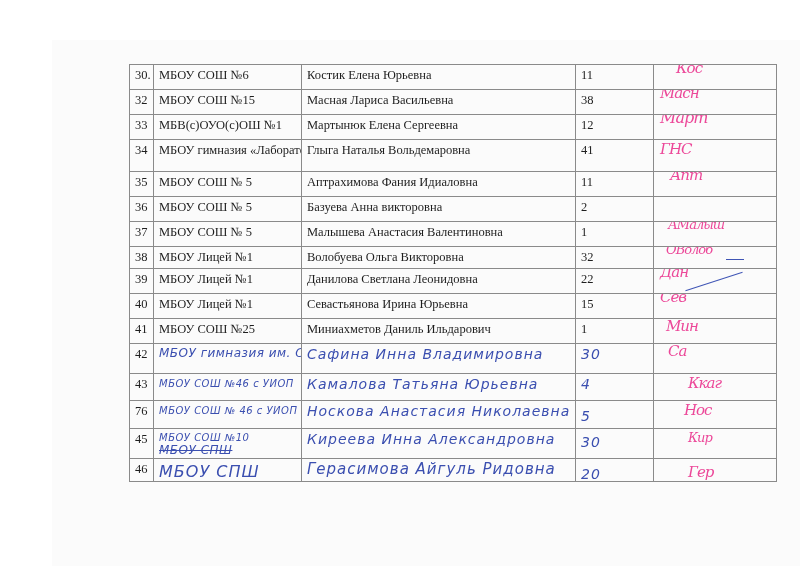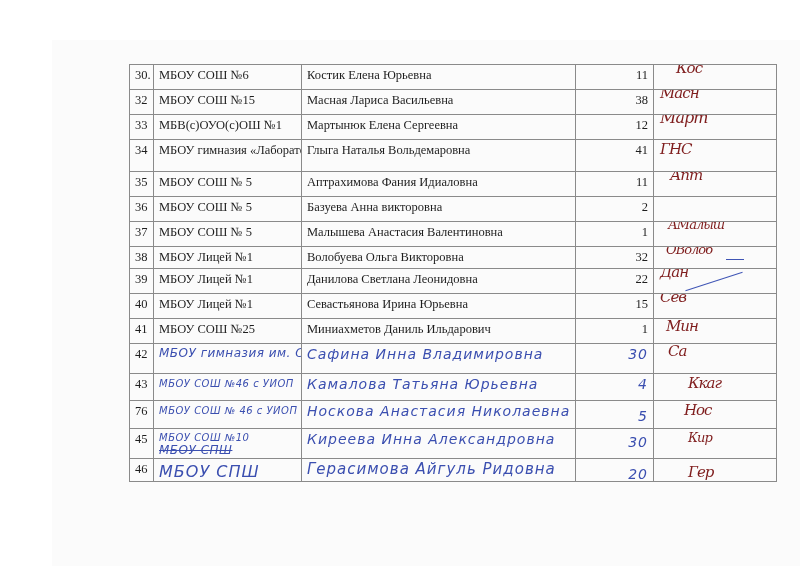--- a/index.html
+++ b/index.html
@@ -26,36 +26,36 @@
     border: 1px solid #8a8a8a;
     padding: 3px 5px 0 5px;
     vertical-align: top;
     line-height: 14px;
     overflow: hidden;
     white-space: nowrap;
   }
   td.c-num { width: 13px; padding-left: 4px; padding-right: 4px; }
   td.c-org { width: 137px; }
   td.c-name { width: 263px; }
-  td.c-count { width: 67px; text-align: right; }
+  td.c-count { width: 67px; text-align: left; }
   td.c-sign { width: 112px; position: relative; }
   td.wrap { white-space: normal; }
   .hand {
     font-family: "DejaVu Sans", sans-serif;
     font-style: italic;
     color: #3b4fb0;
     font-size: 12px;
     letter-spacing: 0.5px;
   }
   .hand-big { font-size: 14px; letter-spacing: 1px; }
   .strike { text-decoration: line-through; }
   .sig {
     position: absolute; left: 6px; top: -4px;
     font-family: "DejaVu Serif", serif; font-style: italic;
-    color: #7f1d1d; font-size: 15px; letter-spacing: -1px;
+    color: #ec4899; font-size: 15px; letter-spacing: -1px;
   }
   .sig-line {
     position: absolute; height: 1px; background: #3f55b5; transform: rotate(-18deg);
   }
 </style>
 </head>
 <body>
 
 <div class="page-shadow"></div>
 

